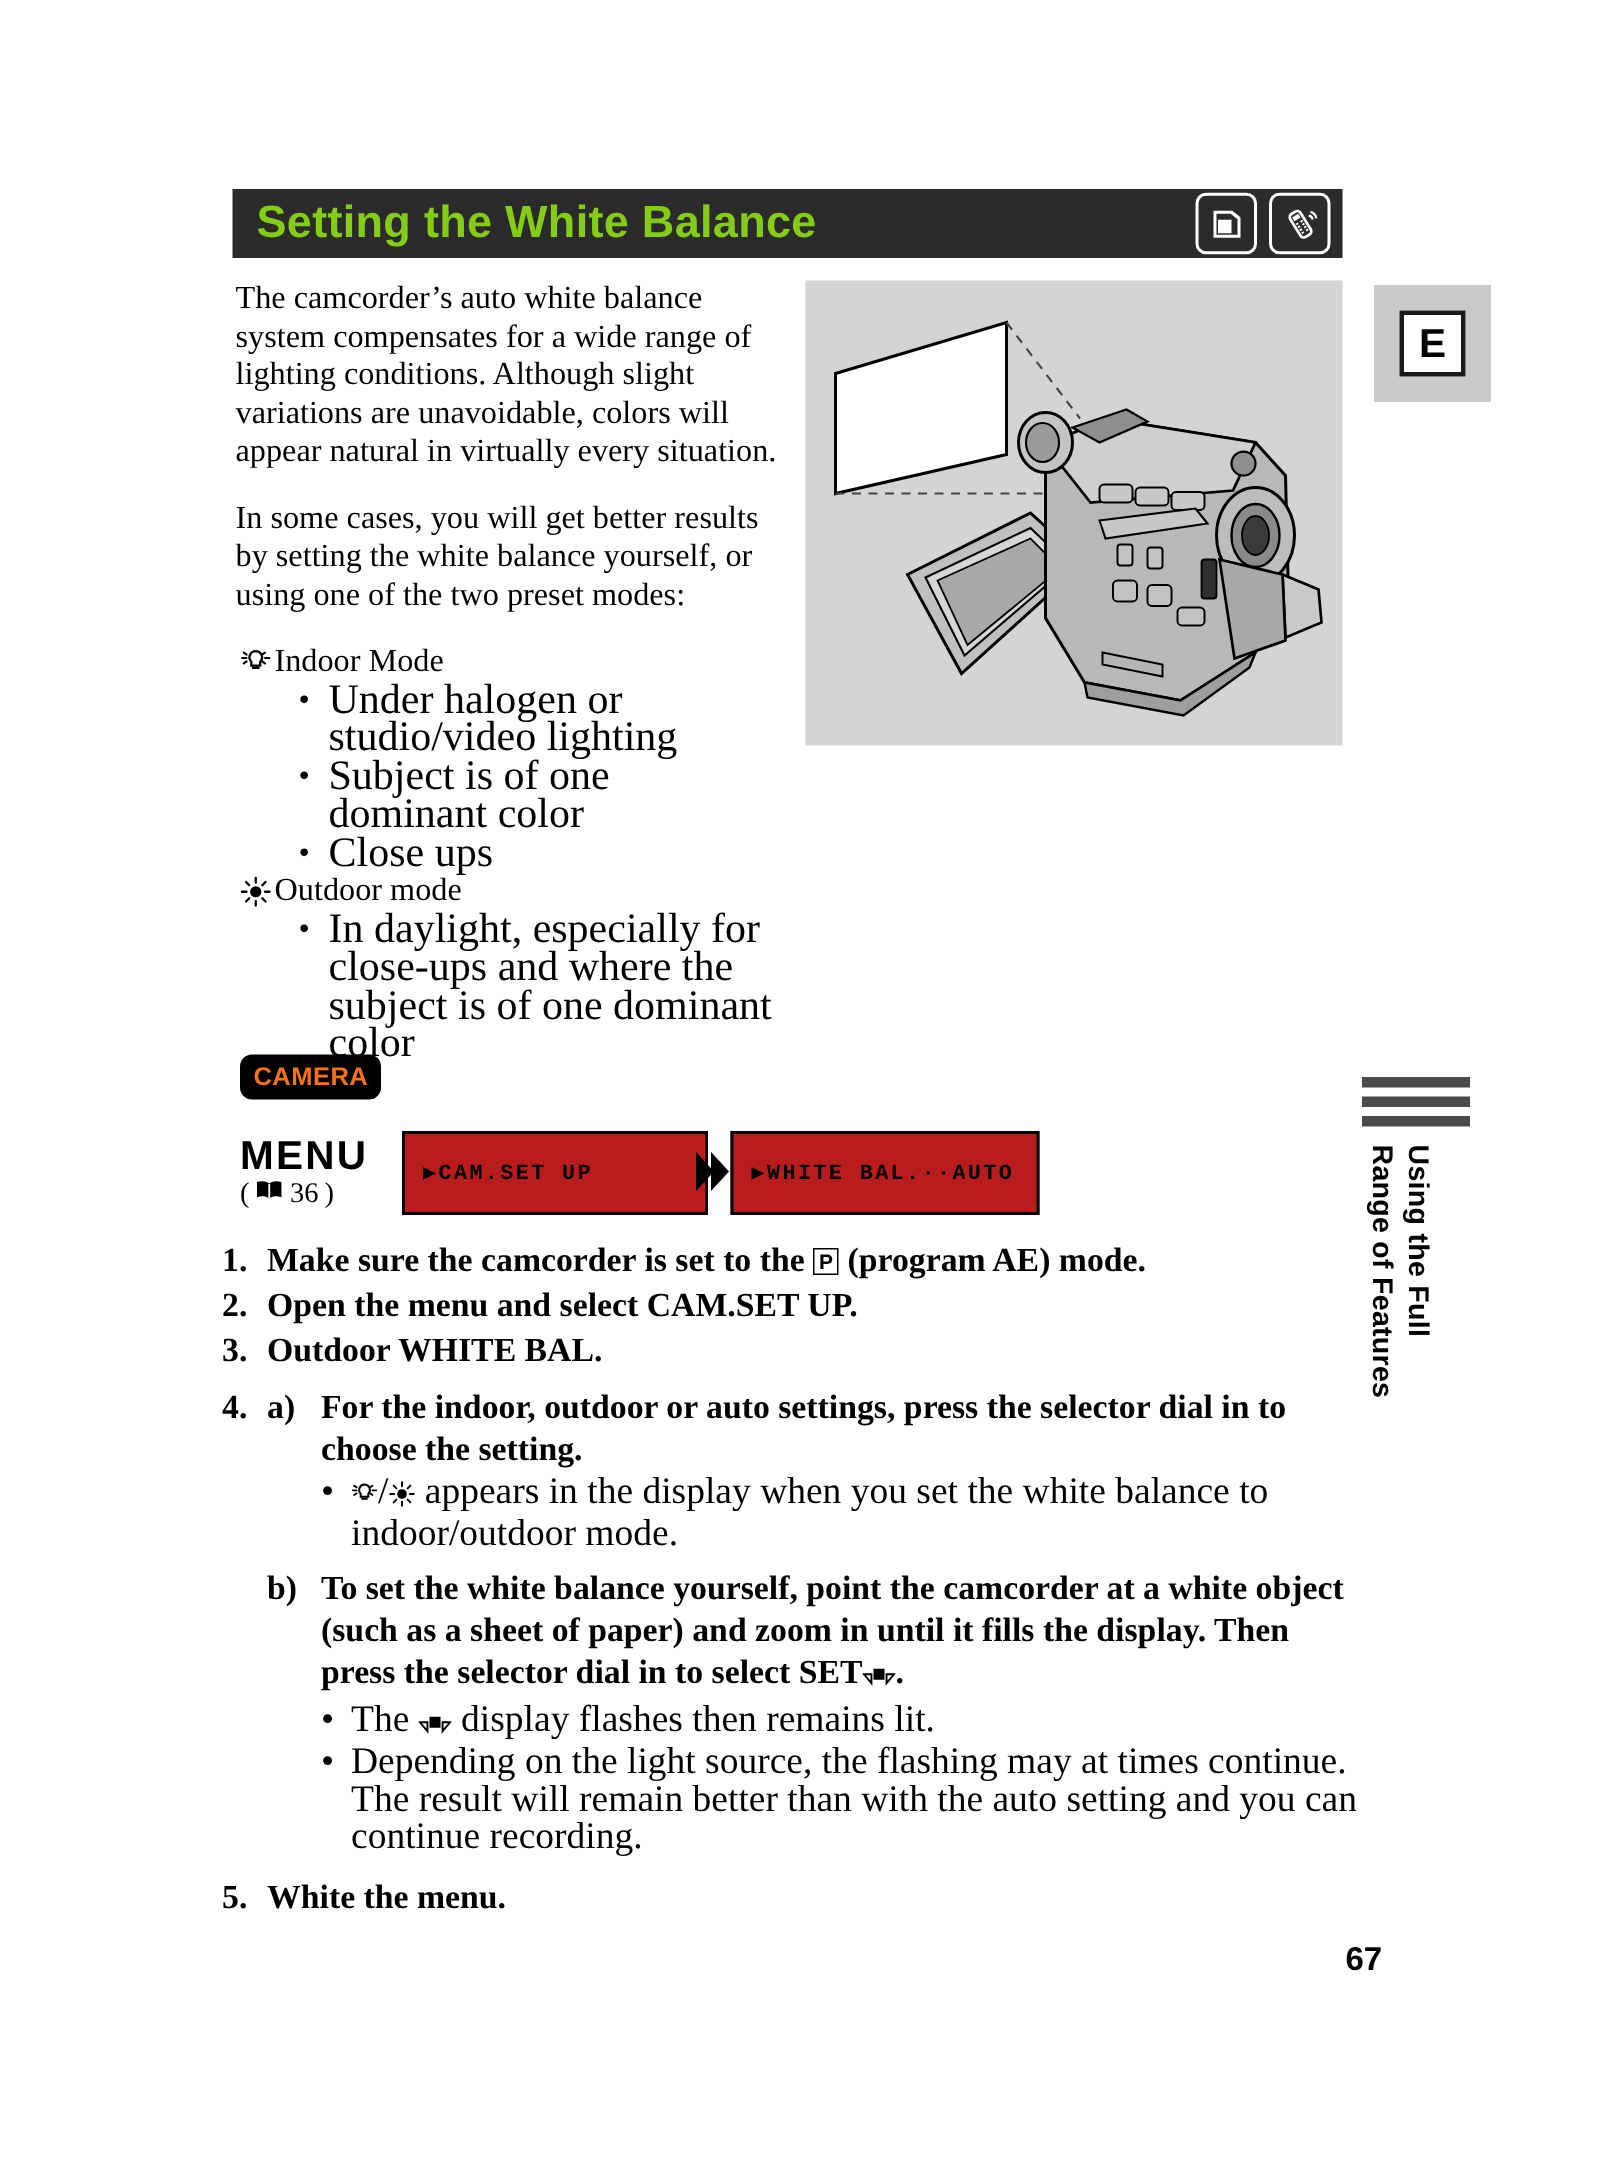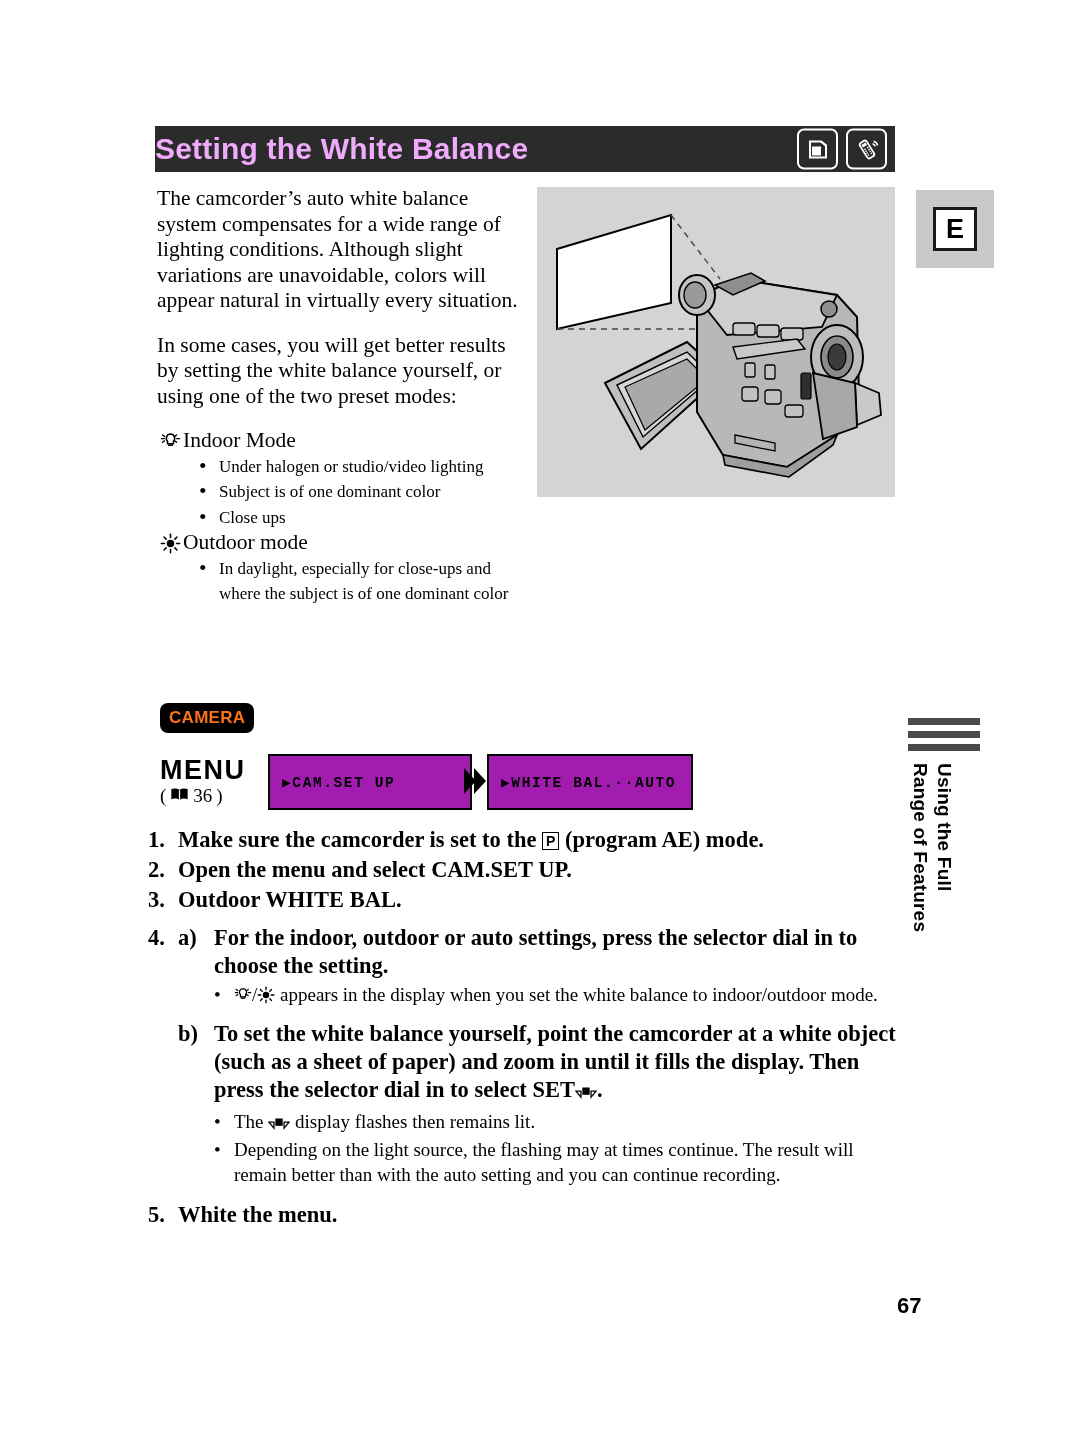--- a/index.html
+++ b/index.html
@@ -14,22 +14,22 @@
   .page{position:absolute;inset:0;}
 
   
   .header-bar{
     position:absolute;left:155px;top:126px;width:740px;height:46px;
     background:#2b2b2b;
     display:flex;align-items:center;
   }
   .header-title{
     font-family:"Liberation Sans", sans-serif;
-    font-weight:bold;font-size:30px;color:#f0abfc;
-    letter-spacing:.2px;white-space:nowrap;
+    font-weight:bold;font-size:30px;color:#84cc16;
+    margin-left:16px;letter-spacing:.2px;white-space:nowrap;
   }
   .header-icons{position:absolute;right:8px;top:50%;transform:translateY(-50%);display:flex;gap:8px;}
   .hicon{width:37px;height:37px;border:2.5px solid #fff;border-radius:7px;
     display:flex;align-items:center;justify-content:center;background:#2b2b2b;}
 
   
   .e-tab{
     position:absolute;left:916px;top:190px;width:78px;height:78px;
     background:#c9c9c9;display:flex;align-items:center;justify-content:center;
   }
@@ -39,21 +39,21 @@
     font-family:"Liberation Sans", sans-serif;font-weight:bold;font-size:27px;line-height:1;
   }
 
   
   .body-col{position:absolute;left:157px;top:186px;width:362px;}
   .para{font-size:21.5px;line-height:25.5px;margin:0 0 19px 0;text-align:left;}
 
   .mode-line{display:flex;align-items:flex-start;font-size:21.5px;line-height:25.5px;margin:0;}
   .mode-ico{width:26px;flex:0 0 26px;display:flex;justify-content:center;align-items:center;padding-top:3px;}
   ul.sub{list-style:none;margin:0 0 0 0;padding:0 0 0 40px;}
-  ul.sub li{font-size:17px;line-height:25.5px;position:relative;padding-left:22px;}
+  ul.sub li{font-size:28px;line-height:25.5px;position:relative;padding-left:22px;}
   ul.sub li::before{content:"\2022";position:absolute;left:2px;top:0;font-size:21.5px;}
 
   
   .illus{position:absolute;left:537px;top:187px;width:358px;height:310px;background:#d4d4d4;}
 
   
   .camera-badge{
     position:absolute;left:160px;top:703px;
     background:#000;color:#f97316;border-radius:8px;
     font-family:"Liberation Sans", sans-serif;font-weight:bold;font-size:17px;
@@ -62,21 +62,21 @@
   .menu-label{
     position:absolute;left:160px;top:757px;
     font-family:"Liberation Sans", sans-serif;font-weight:bold;font-size:27px;
     letter-spacing:1.5px;line-height:1;
   }
   .menu-ref{
     position:absolute;left:160px;top:786px;
     font-size:19px;display:flex;align-items:center;gap:4px;line-height:1;
   }
   .menu-box{
-    position:absolute;border:2px solid #000;background:#a21caf;
+    position:absolute;border:2px solid #000;background:#b91c1c;
     display:flex;align-items:center;
   }
   .menu-box .mtxt{
     font-family:"Liberation Mono", monospace;font-weight:bold;font-size:14.5px;
     letter-spacing:1.6px;margin-left:12px;white-space:nowrap;
   }
   #menu-box-1{left:268px;top:754px;width:200px;height:52px;}
   #menu-box-2{left:487px;top:754px;width:202px;height:52px;}
   .flow-arrow{position:absolute;left:462px;top:766px;width:26px;height:30px;}
 
@@ -86,21 +86,21 @@
   .step-num{
     flex:0 0 30px;font-family:"Liberation Serif", serif;font-weight:bold;
     font-size:22.5px;line-height:28px;
   }
   .step-body{flex:1;font-weight:bold;font-size:22.5px;line-height:28px;}
   .step-sub{display:flex;}
   .sub-letter{flex:0 0 36px;font-weight:bold;font-size:22.5px;line-height:28px;}
   .sub-body{flex:1;font-weight:bold;font-size:22.5px;line-height:28px;}
 
   ul.notes{list-style:none;margin:2px 0 6px 0;padding:0 0 0 70px;}
-  ul.notes li{font-weight:normal;font-size:19px;line-height:25px;position:relative;padding-left:20px;}
+  ul.notes li{font-weight:normal;font-size:25px;line-height:25px;position:relative;padding-left:20px;}
   ul.notes li::before{content:"\2022";position:absolute;left:0;top:0;}
 
   
   .vtab{position:absolute;left:908px;top:718px;width:80px;}
   .vbars{display:flex;flex-direction:column;gap:6px;align-items:flex-start;}
   .vbar{width:72px;height:7px;background:#4a4a4a;}
   .vtext{
     margin-top:12px;
     font-family:"Liberation Sans", sans-serif;font-weight:bold;font-size:19px;
     writing-mode:vertical-rl;

